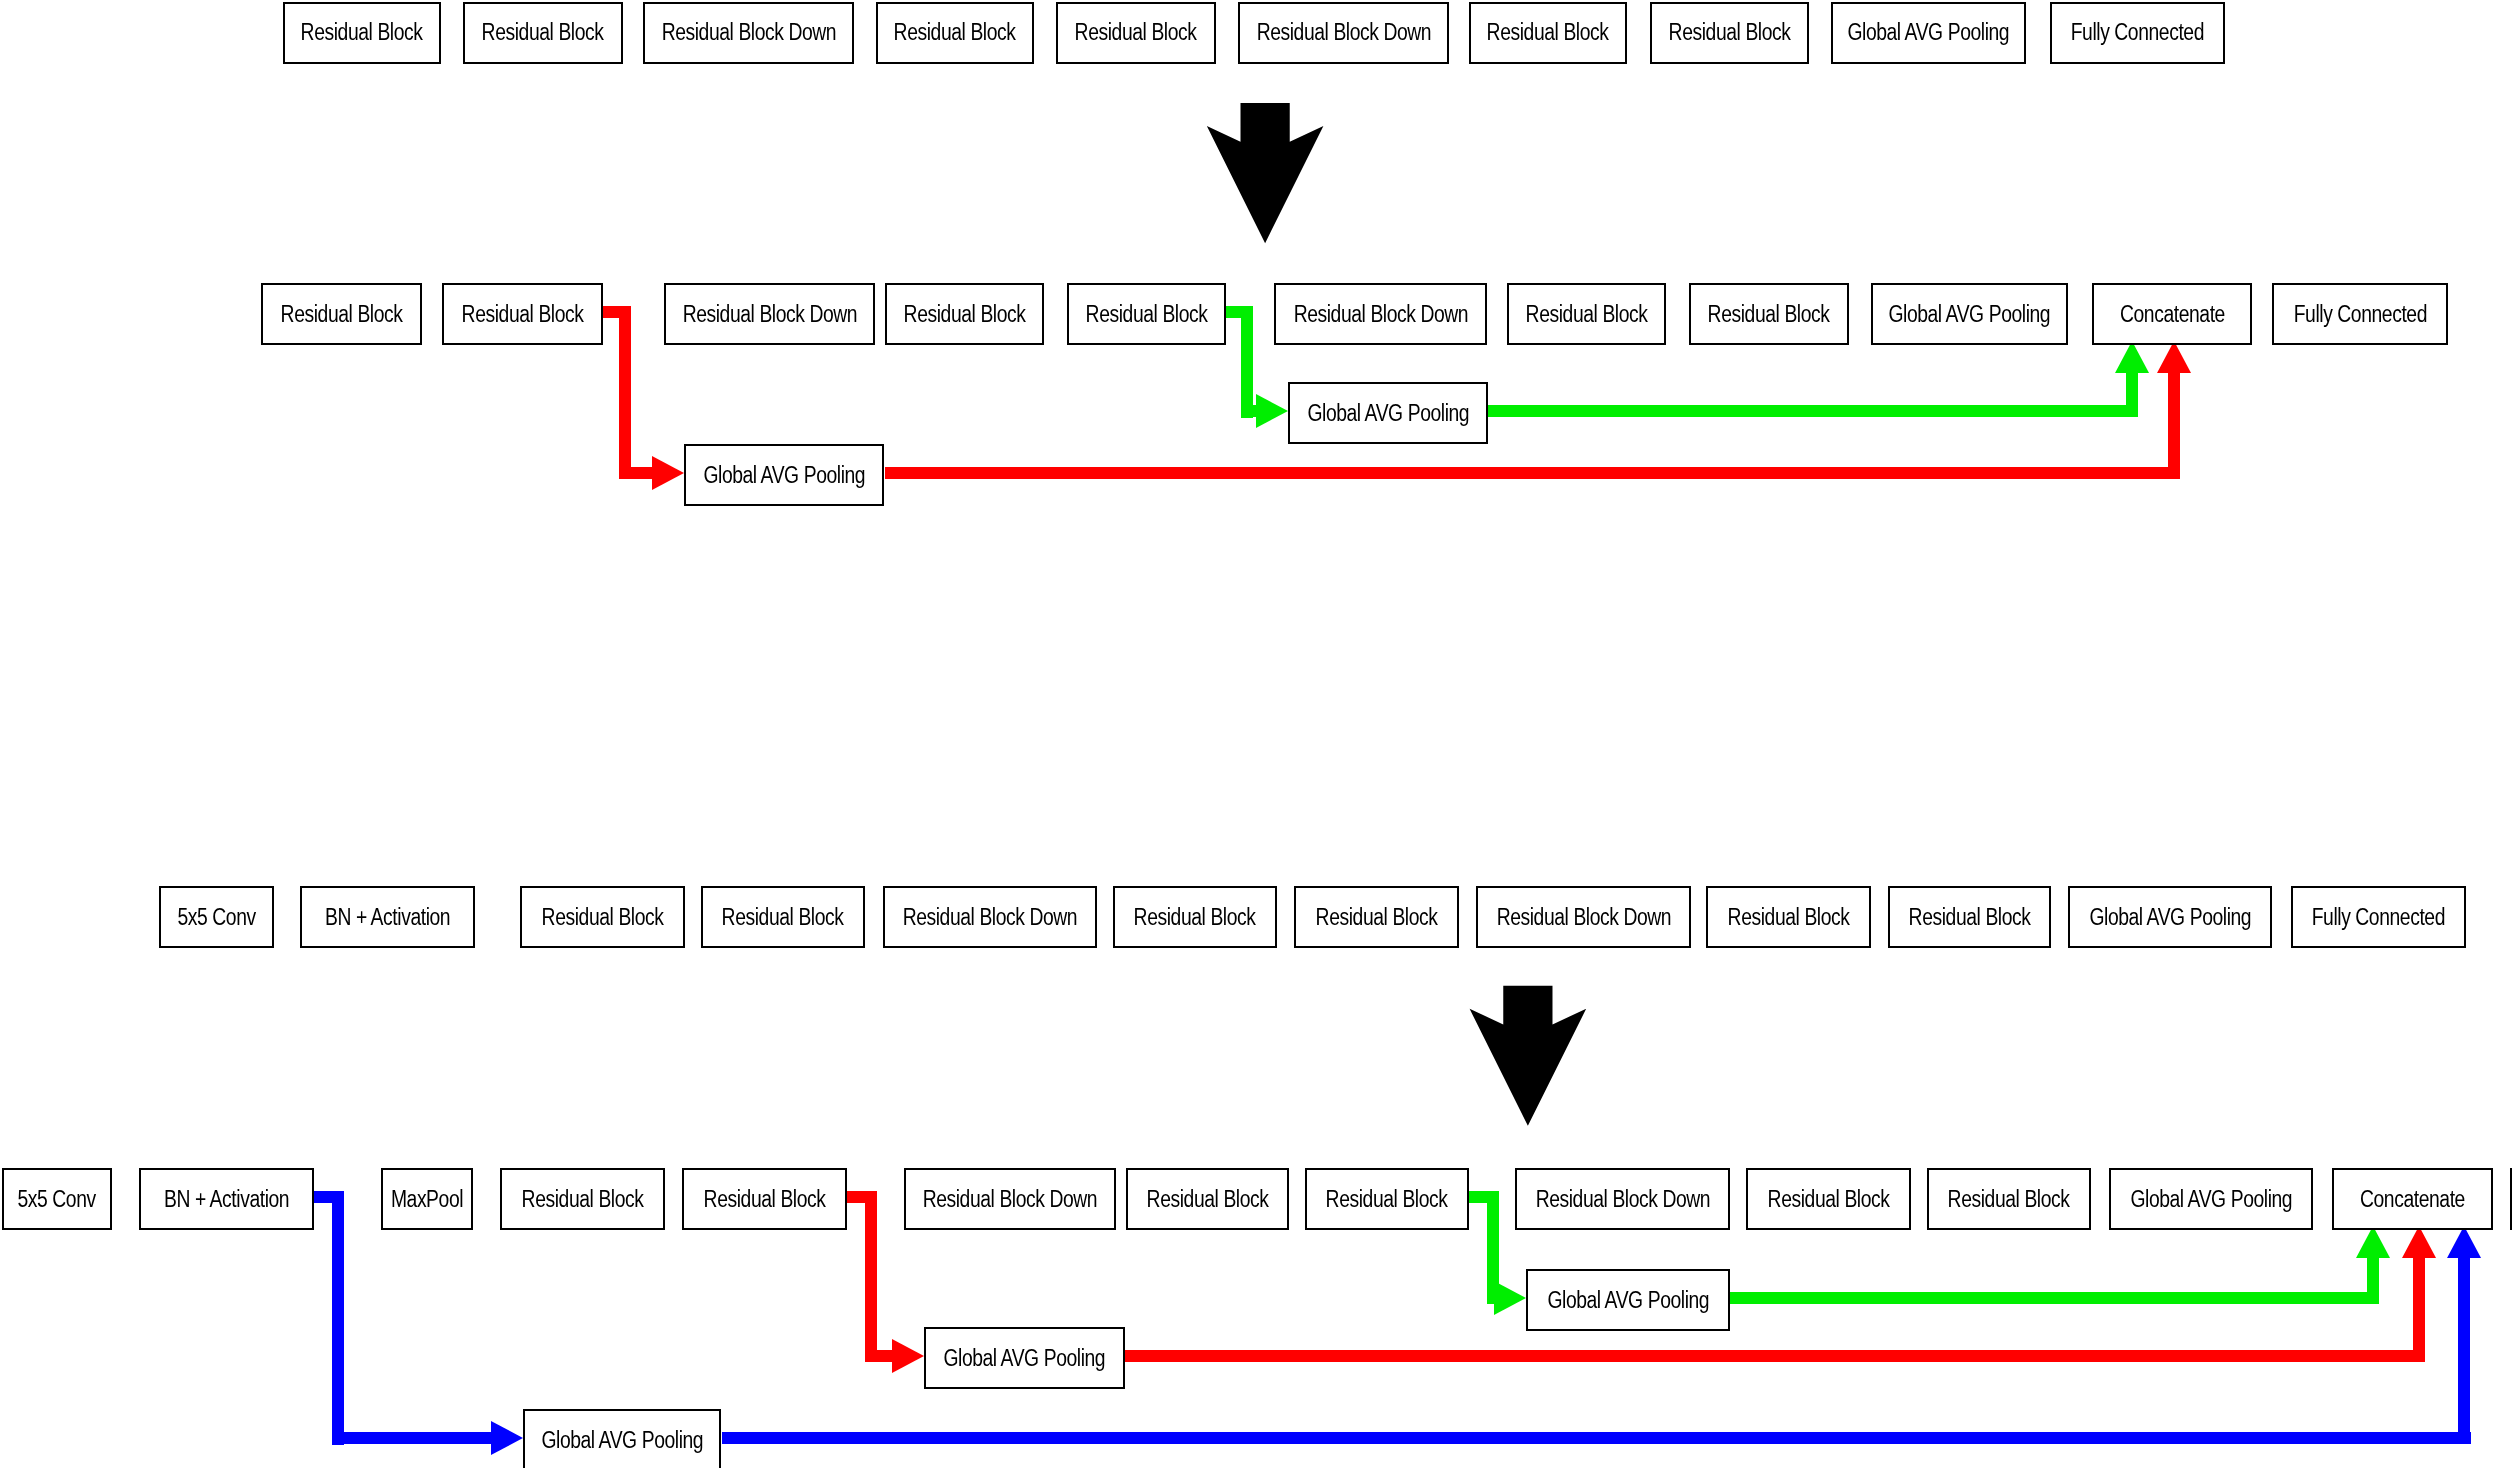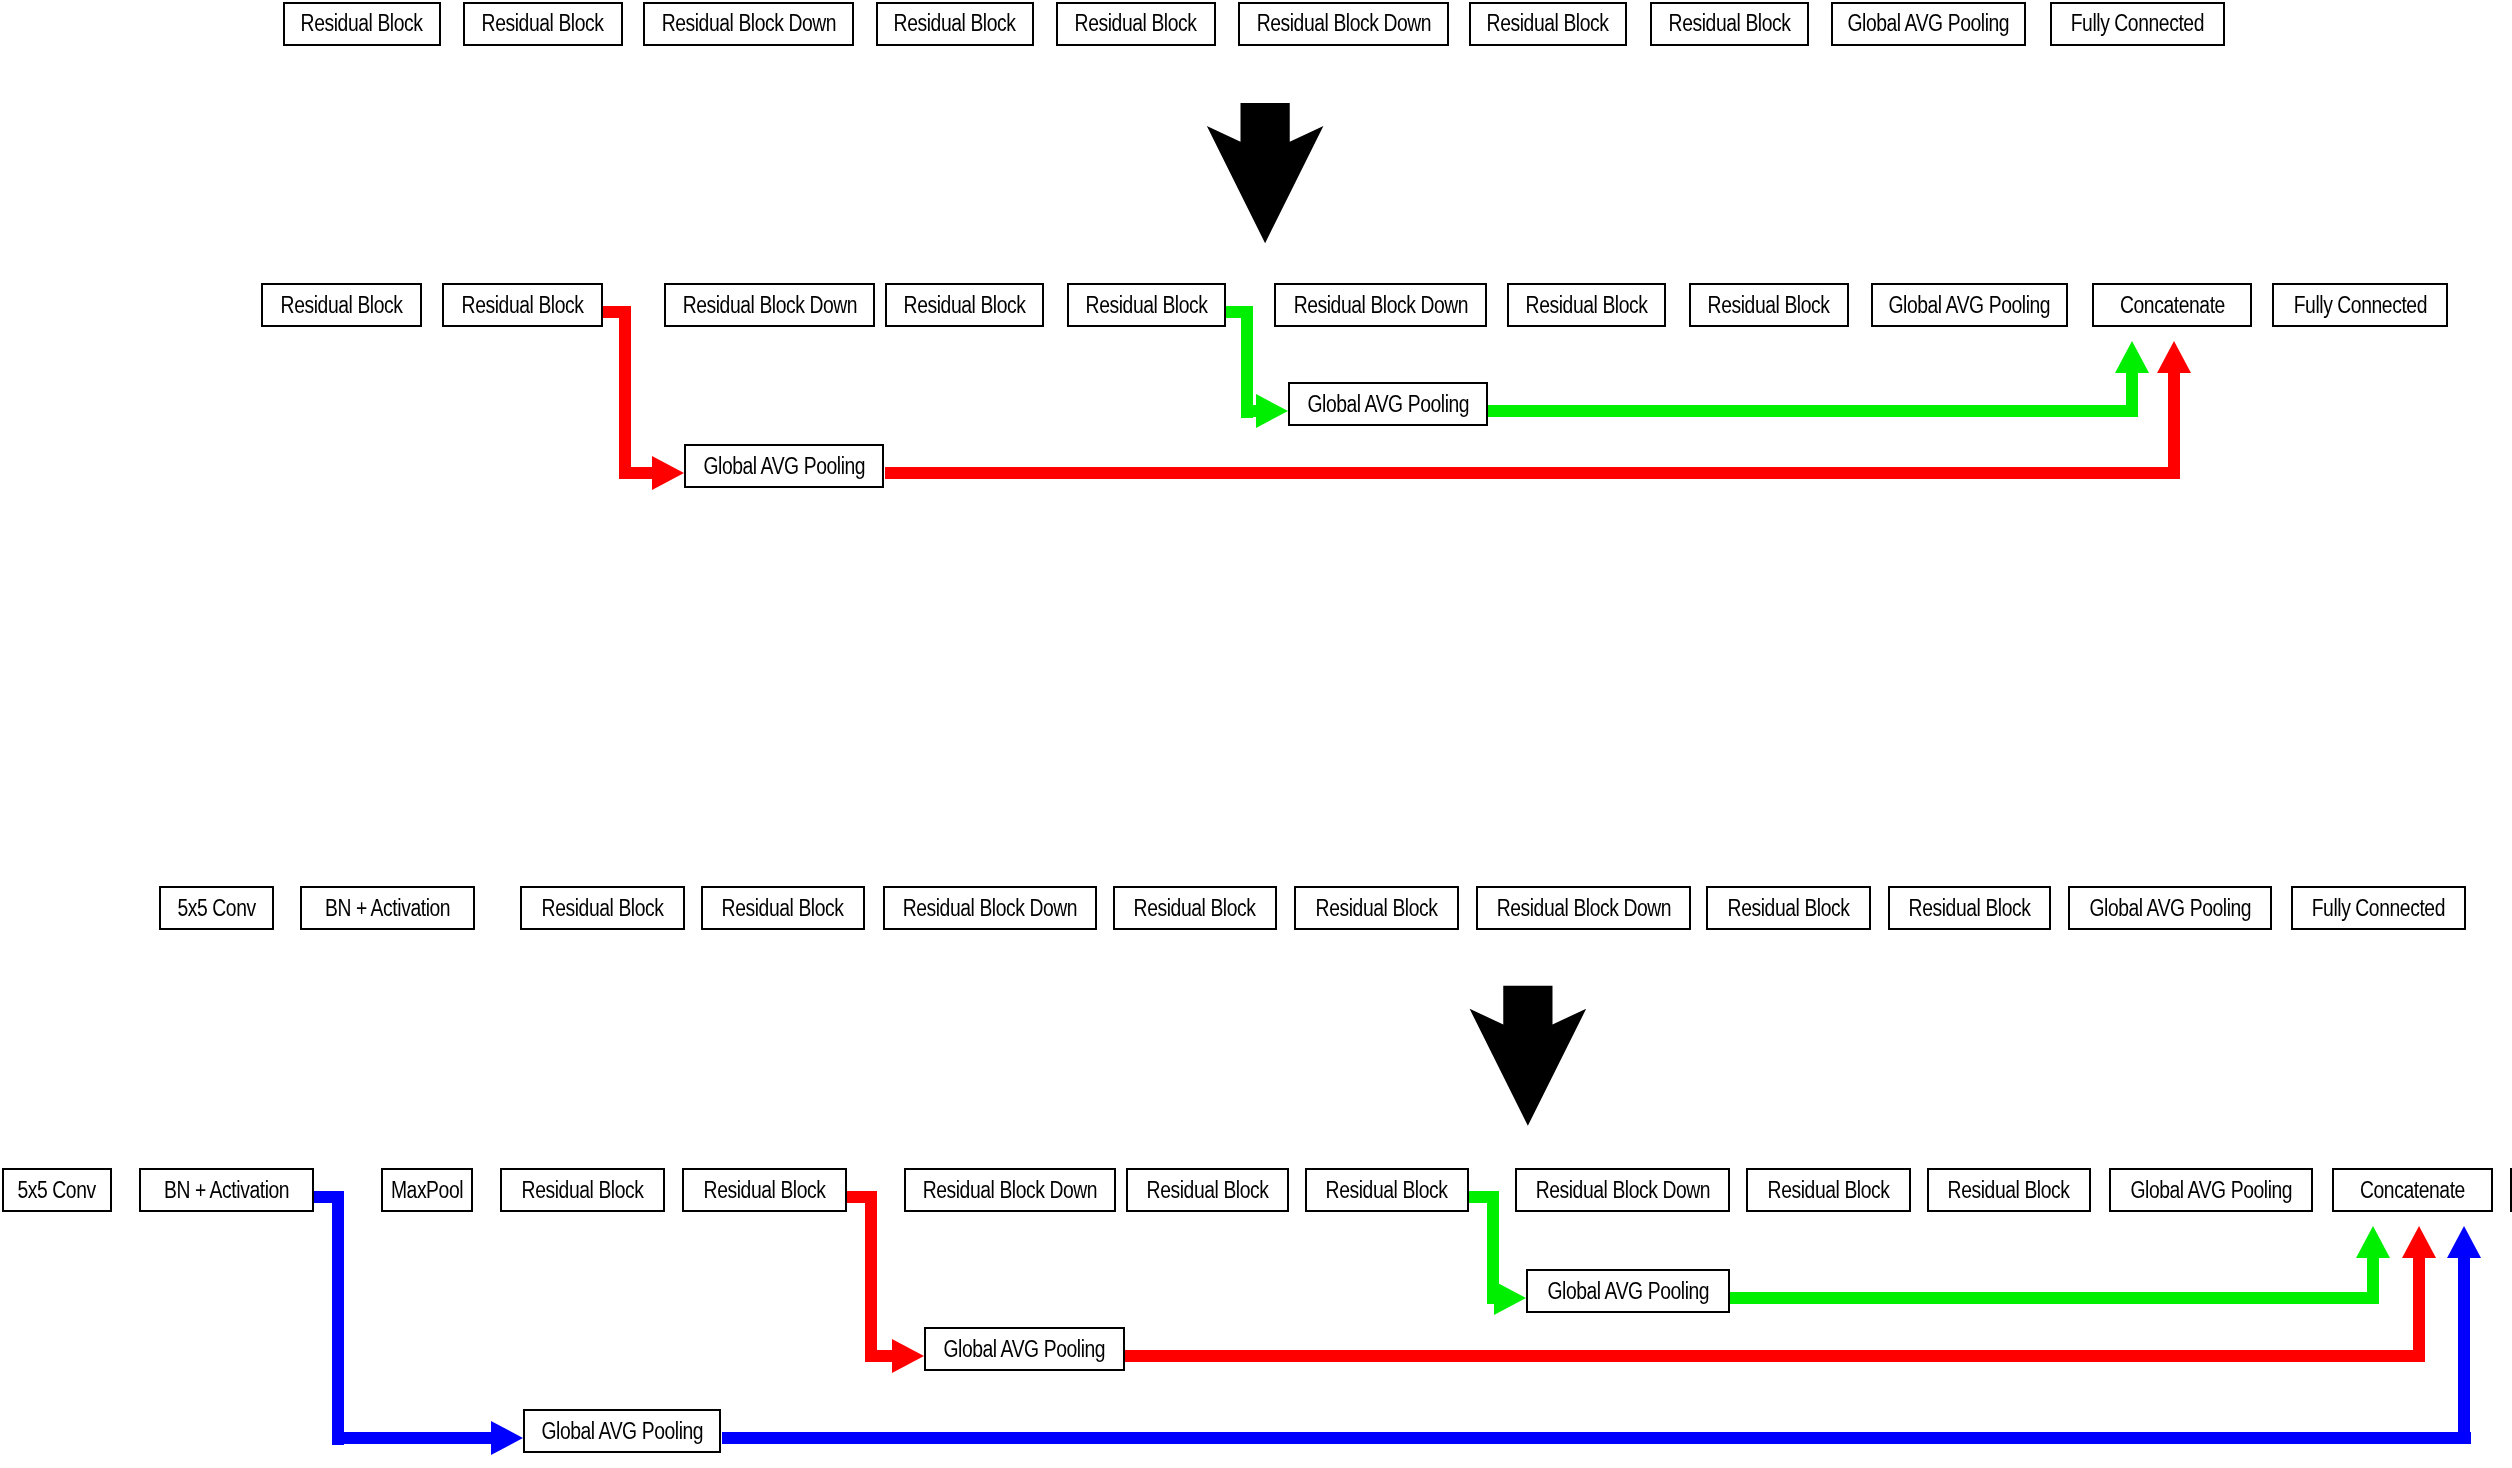--- a/index.html
+++ b/index.html
@@ -10,21 +10,21 @@
     overflow: hidden;
   }
   #stage {
     position: relative;
     width: 2688px; height: 1468px;
     background: #ffffff;
   }
   .box {
     position: absolute;
     box-sizing: border-box;
-    height: 44px;
+    height: 62px;
     background: #ffffff;
     border: 2.5px solid #000000;
     display: flex;
     align-items: center;
     justify-content: center;
     z-index: 3;
   }
   .box .lbl {
     font-size: 23px;
     color: #000000;

